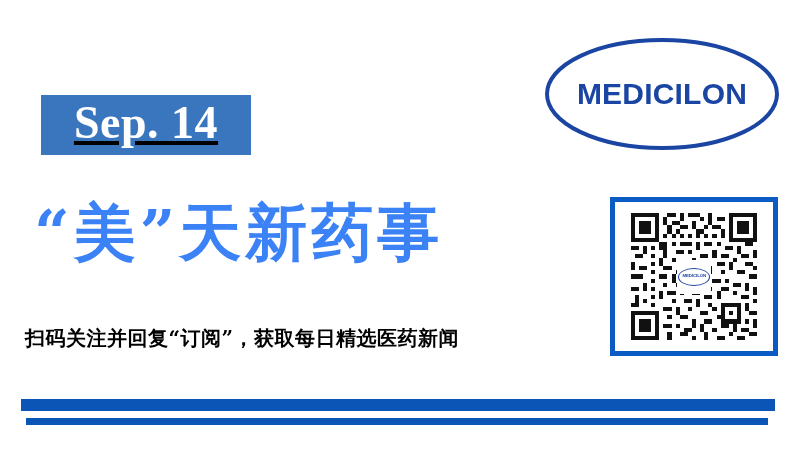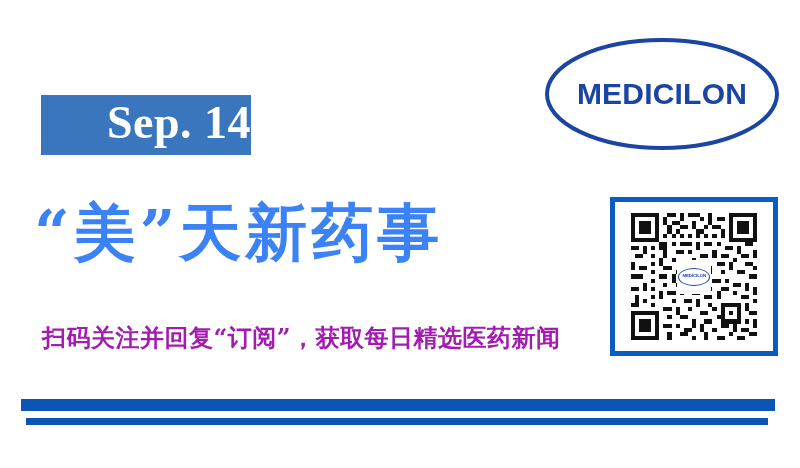--- a/index.html
+++ b/index.html
@@ -26,21 +26,22 @@
   
   #date-badge {
     position: absolute;
     left: 41px;
     top: 95px;
     width: 210px;
     height: 60px;
     background: #3a76bd;
     display: flex;
     align-items: center;
-    justify-content: flex-end;
+    justify-content: center;
+    text-decoration: underline;
   }
   #date-badge-text {
     color: #ffffff;
     font-family: "Liberation Serif", serif;
     font-size: 46px;
     font-weight: 700;
     letter-spacing: 0.5px;
     line-height: 1;
     white-space: nowrap;
     transform: translateY(-2px);
@@ -85,29 +86,29 @@
     font-size: 62px;
     font-weight: 700;
     letter-spacing: 4px;
     line-height: 1;
     white-space: nowrap;
   }
 
   
   #subtitle {
     position: absolute;
-    left: 42px;
+    left: 25px;
     top: 322px;
     width: 560px;
     height: 32px;
     display: flex;
     align-items: center;
-    color: #a21caf;
+    color: #000000;
     font-family: "DejaVu Serif", "Liberation Serif", serif;
-    font-size: 24px;
+    font-size: 20px;
     font-weight: 700;
     letter-spacing: 0.5px;
     line-height: 1;
     white-space: nowrap;
   }
 
   
   #qr-block {
     position: absolute;
     left: 610px;

